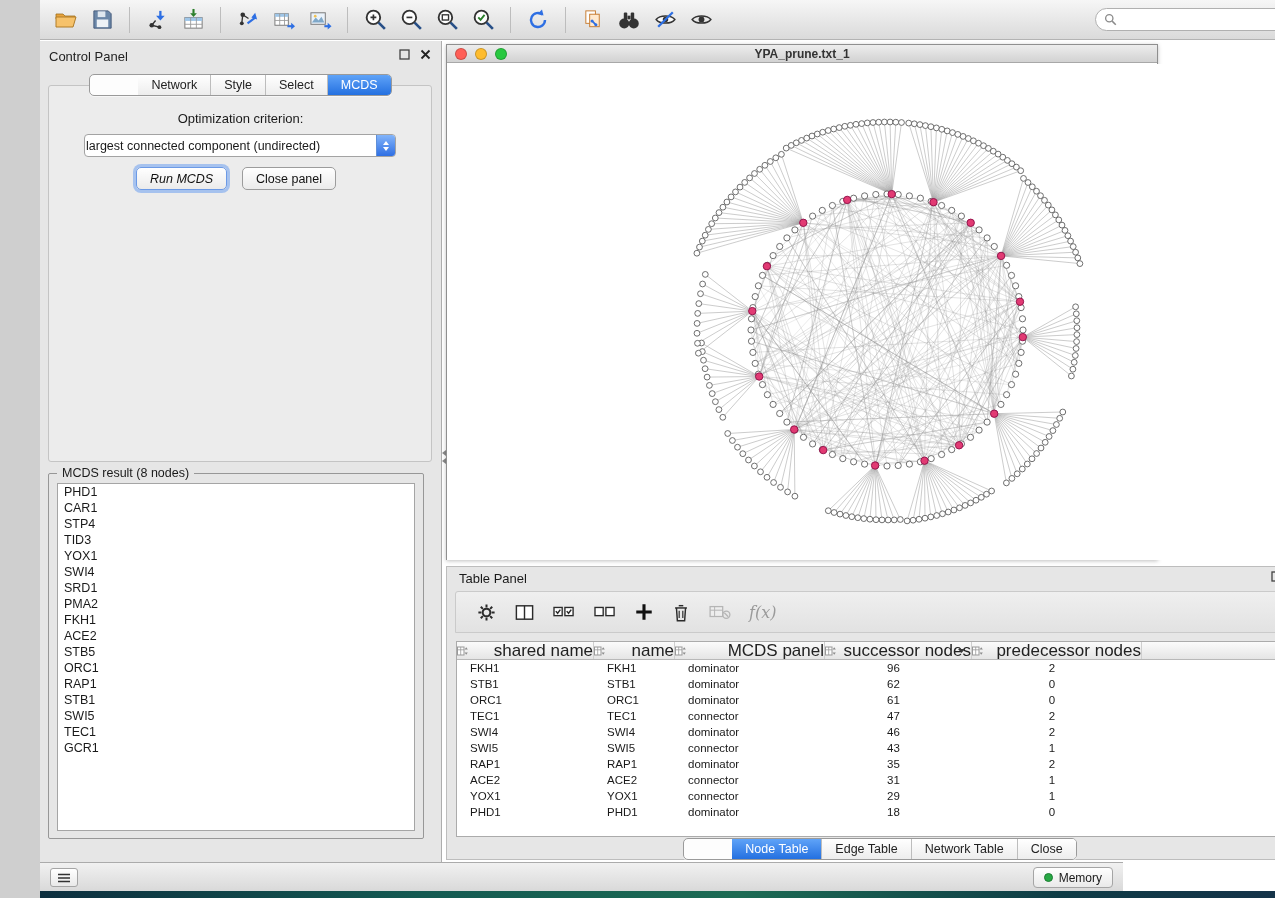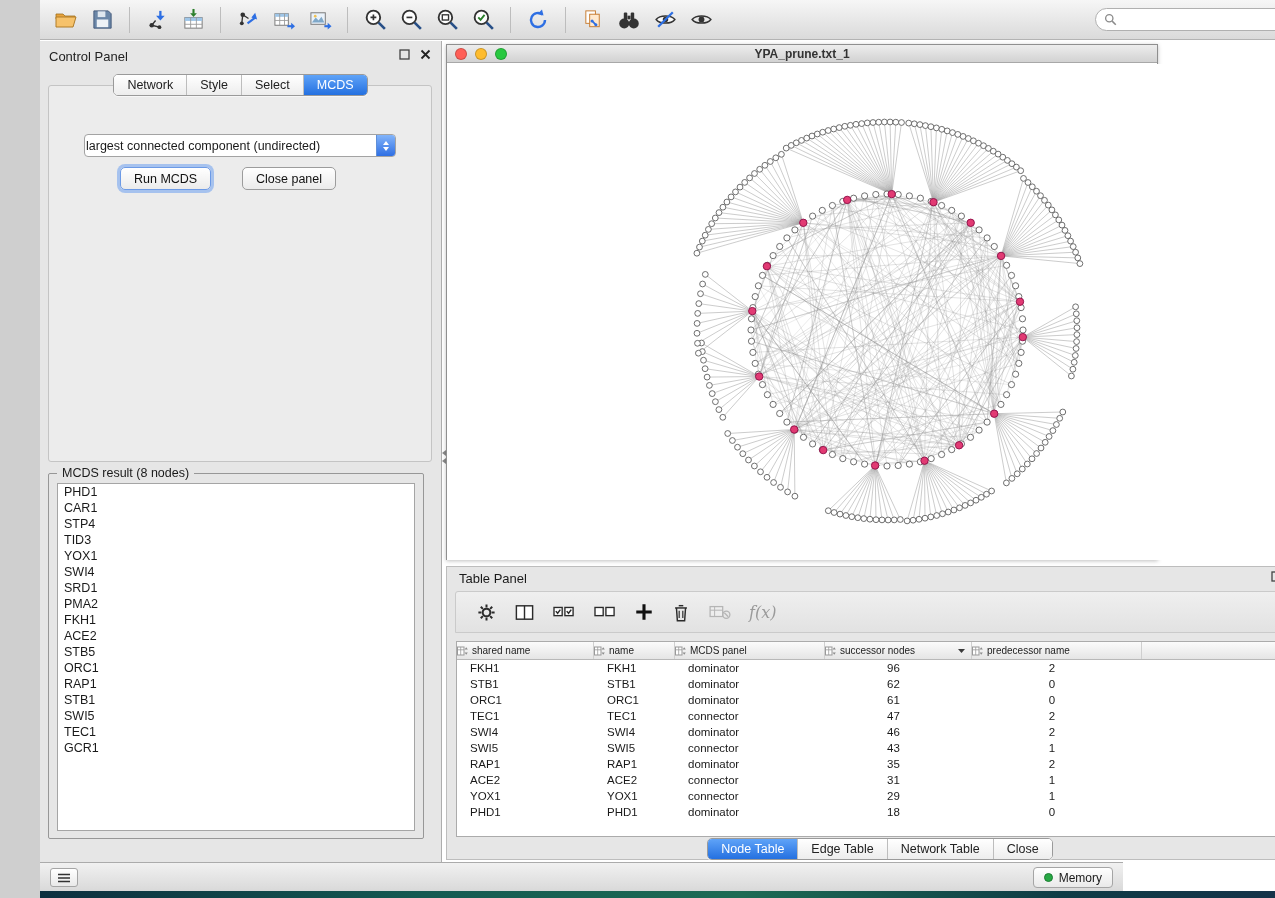--- a/index.html
+++ b/index.html
@@ -21,21 +21,21 @@
     border:1px solid #b0b0b0; border-radius:12px; display:flex; align-items:center; padding:0 8px; gap:5px;
   }
   .searchbox input { border:none; outline:none; flex:1; font-size:12px; font-family:"Liberation Sans",sans-serif; background:transparent; }
   
   .control-panel {
     position:absolute; left:0; top:41px; width:402px; height:821px;
     background:#e6e6e6; border-right:1px solid #adadad;
   }
   .cp-title { position:absolute; left:9px; top:8px; font-size:13px; color:#222; }
   .wicons { position:absolute; right:10px; top:8px; display:flex; gap:10px; }
-  .seg { display:inline-flex; border:1px solid #9a9a9a; border-radius:5px; overflow:hidden; background:#fdfdfd; box-shadow:0 1px 0 rgba(255,255,255,.6); }
+  .seg { display:inline-flex; border:1px solid #9a9a9a; border-radius:5px; overflow:hidden; background:#fdfdfd; box-shadow:0 1px 0 rgba(255,255,255,.6);padding-left:48px; }
   .seg .tab { padding:2px 13px; font-size:12.5px; line-height:16px; color:#222; background:linear-gradient(#ffffff,#ededed); border-left:1px solid #bdbdbd; cursor:default; }
   .seg .tab:first-child { border-left:none; }
   .seg .tab.active { background:linear-gradient(#5fa3f8,#2470e0); color:#fff; }
   .cp-tabs { position:absolute; left:0; top:33px; width:100%; display:flex; justify-content:center; z-index:2; }
   .tabcard { position:absolute; left:8px; top:44px; width:384px; height:377px; background:#ececec; border:1px solid #c4c4c4; border-radius:3px; }
   .opt-label { position:absolute; left:0; top:70px; width:100%; text-align:center; font-size:13px; }
   .combo {
     position:absolute; left:44px; top:93px; width:312px; height:23px; background:#fff;
     border:1px solid #a3a3a3; border-radius:4px; display:flex; align-items:center; overflow:hidden;
   }
@@ -59,21 +59,21 @@
   .light { width:12px; height:12px; border-radius:50%; border:0.5px solid rgba(0,0,0,.2); }
   .net-canvas { position:absolute; left:0; top:19px; width:866px; height:496px; background:#fff; overflow:hidden; }
   
   .table-panel { position:absolute; left:406px; top:566px; width:868px; height:294px; background:#e6e6e6; border:1px solid #bdbdbd; }
   .tp-title { position:absolute; left:12px; top:4px; font-size:13px; }
   .tp-toolbar { position:absolute; left:8px; top:24px; right:8px; height:42px; background:linear-gradient(#efefef,#e2e2e2); border:1px solid #cacaca; border-radius:3px 3px 0 0; display:flex; align-items:center; gap:17px; padding-left:20px; }
   .fx { font-family:"DejaVu Serif", serif; font-style:italic; font-size:16px; color:#9a9a9a; }
   .dtable { position:absolute; left:9px; top:74px; width:850px; height:196px; background:#fff; border:1px solid #ababab; }
   .thead, .trow { display:grid; grid-template-columns:137px 81px 150px 147px 170px 1fr; }
   .thead { height:18px; border-bottom:1px solid #b8b8b8; }
-  .hcell { position:relative; display:flex; align-items:center; justify-content:flex-start; gap:4px; font-size:10px; color:#222; background:linear-gradient(#fbfbfb,#e5e5e5); border-right:1px solid #cfcfcf; overflow:hidden; }
+  .hcell { position:relative; display:flex; align-items:center; justify-content:space-between; gap:4px; font-size:17px; color:#222; background:linear-gradient(#fbfbfb,#e5e5e5); border-right:1px solid #cfcfcf; overflow:hidden; }
   .hcell .chev { position:absolute; right:5px; top:6px; }
   .trow { height:16px; line-height:16px; font-size:11.5px; background:#fff; }
   .trow div { overflow:hidden; white-space:nowrap; }
   .c-txt { padding-left:13px; }
   .c-num { text-align:center; padding-right:10px; }
   .vscroll { position:absolute; right:0; top:18px; bottom:0; width:11px; background:#f4f4f4; border-left:1px solid #dedede; }
   .vthumb { position:absolute; left:1.5px; top:22px; width:7px; height:108px; background:#c3c3c3; border-radius:4px; }
   .tp-tabs { position:absolute; left:0; top:271px; width:100%; display:flex; justify-content:center; }
   
   .statusbar { position:absolute; left:0; top:862px; width:1083px; height:29px; background:linear-gradient(#f1f1f1,#d9d9d9); border-top:1px solid #ababab; }
@@ -239,28 +239,29 @@
     </div>
     <div class="cp-tabs">
         <div class="seg" id="cp-tabbar">
           <div class="tab">Network</div>
           <div class="tab">Style</div>
           <div class="tab">Select</div>
           <div class="tab active">MCDS</div>
         </div>
       </div>
     <div class="tabcard"></div>
+    <div class="opt-label">Optimization criterion:</div>
     <div class="combo">
       <span class="ctext">largest connected component (undirected)</span>
       <span class="cstep">
           <span class="tri-up"></span>
           <span class="tri-dn"></span>
         </span>
     </div>
-    <button class="btn focusring" style="left:80px; top:126px;">Run MCDS</button>
+    <button class="btn focusring" style="left:96px; top:126px;font-style:italic;">Run MCDS</button>
     <button class="btn" style="left:202px; top:126px;">Close panel</button>
     <div class="group">
       <div class="group-label">MCDS result (8 nodes)</div>
       <div class="listbox" id="mcds-list">
           <div class="item">PHD1</div>
           <div class="item">CAR1</div>
           <div class="item">STP4</div>
           <div class="item">TID3</div>
           <div class="item">YOX1</div>
           <div class="item">SWI4</div>
@@ -1094,21 +1095,21 @@
               <path d="M1 1l3.5 4L8 1z" fill="#3a3a3a"></path>
             </svg>
           </div>
           <div class="hcell">
             <svg width="11" height="12" viewBox="0 0 11 12">
               <rect x="0.5" y="2" width="6.5" height="8" fill="#fff" stroke="#999"></rect>
               <path d="M0.5 4.8h6.5M3.7 2v8" stroke="#999" stroke-width="0.8"></path>
               <path d="M9.2 2.2l1.6 2.2H7.6z" fill="#8a8a8a"></path>
               <path d="M9.2 9.8L7.6 7.6h3.2z" fill="#8a8a8a"></path>
             </svg>
-            <span>predecessor name</span>
+            <span>predecessor nodes</span>
           </div>
           <div class="hcell"></div>
         </div>
       <div id="tbody">
           <div class="trow">
             <div class="c-txt">FKH1</div>
             <div class="c-txt">FKH1</div>
             <div class="c-txt">dominator</div>
             <div class="c-num">96</div>
             <div class="c-num">2</div>

